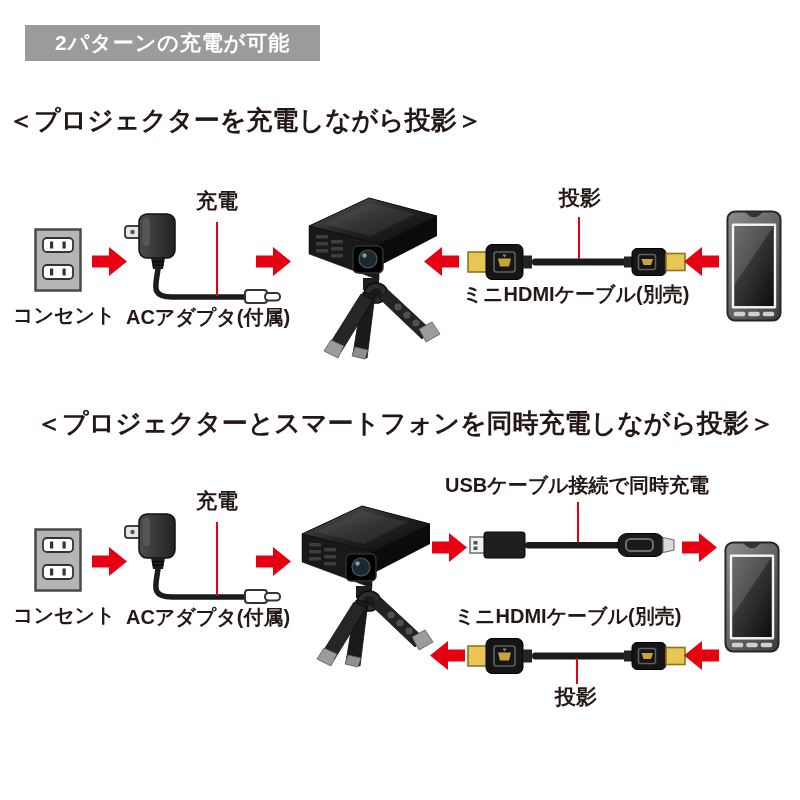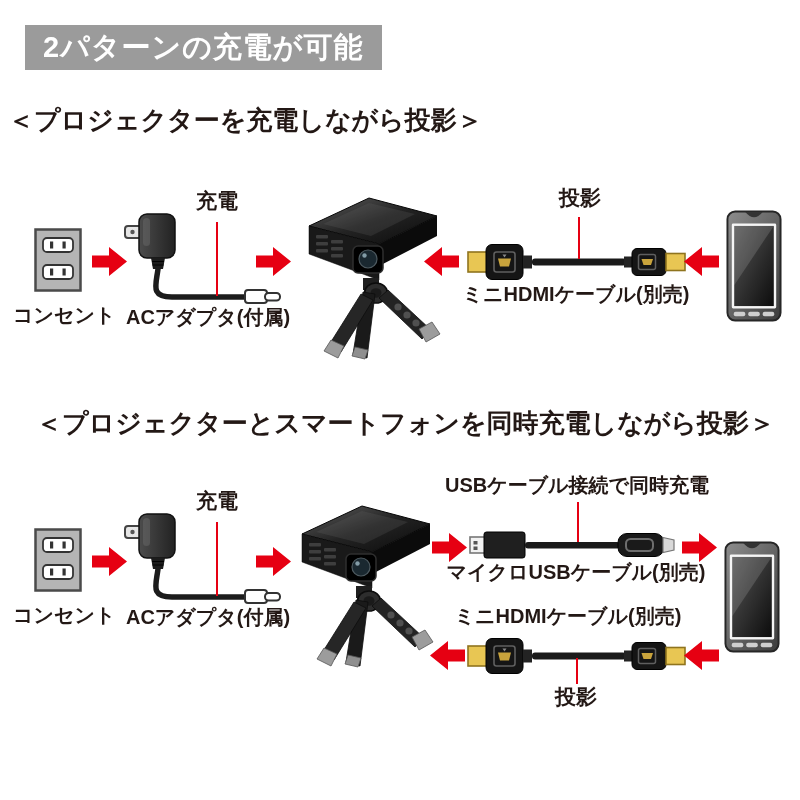--- a/index.html
+++ b/index.html
@@ -1,20 +1,20 @@
 <!DOCTYPE html>
 <html><head>
 <meta charset="utf-8">
 <style>
   html,body{margin:0;padding:0;background:#fff;}
   .stage{position:relative;width:800px;height:800px;background:#fff;overflow:hidden;
          font-family:"Liberation Sans","DejaVu Sans",sans-serif;color:#231815;}
   .abs{position:absolute;}
   .banner{position:absolute;left:25px;top:25px;background:#9b9b9b;color:#fff;
-          font-size:29px;font-weight:bold;padding:6px 18px;line-height:1.15;letter-spacing:1px;}
+          font-size:21px;font-weight:bold;padding:6px 30px;line-height:1.15;letter-spacing:1px;}
   .heading{position:absolute;font-size:26px;font-weight:bold;white-space:nowrap;letter-spacing:0px;}
   .label{position:absolute;font-weight:bold;font-size:20px;text-align:center;white-space:nowrap;line-height:1.1;}
   .small-note{font-size:21px;}
   .redline{position:absolute;width:2px;background:#e60012;}
   .arrow{position:absolute;width:35px;height:29px;}
   .arrow svg{display:block;}
   .flip svg{transform:scaleX(-1);}
 </style>
 </head>
 <body>
@@ -244,21 +244,20 @@
     </span>
   <span class="abs" style="left:468px;top:528px;">
     <svg width="212" height="34">
         <use href="#sym-usb"></use>
       </svg></span>
   <span class="arrow" style="left:682px;top:533px;">
     <svg width="35" height="29">
         <use href="#sym-arrow"></use>
       </svg>
     </span>
-  <div class="label" style="left:446px;top:561px;width:260px;">マイクロUSBケーブル(別売)</div>
 
   <div class="label" style="left:450px;top:605px;width:236px;">ミニHDMIケーブル(別売)</div>
   <span class="arrow flip" style="left:430px;top:641px;">
     <svg width="35" height="29">
         <use href="#sym-arrow"></use>
       </svg>
     </span>
   <span class="abs" style="left:466px;top:633px;">
     <svg width="222" height="46">
         <use href="#sym-hdmi"></use>

